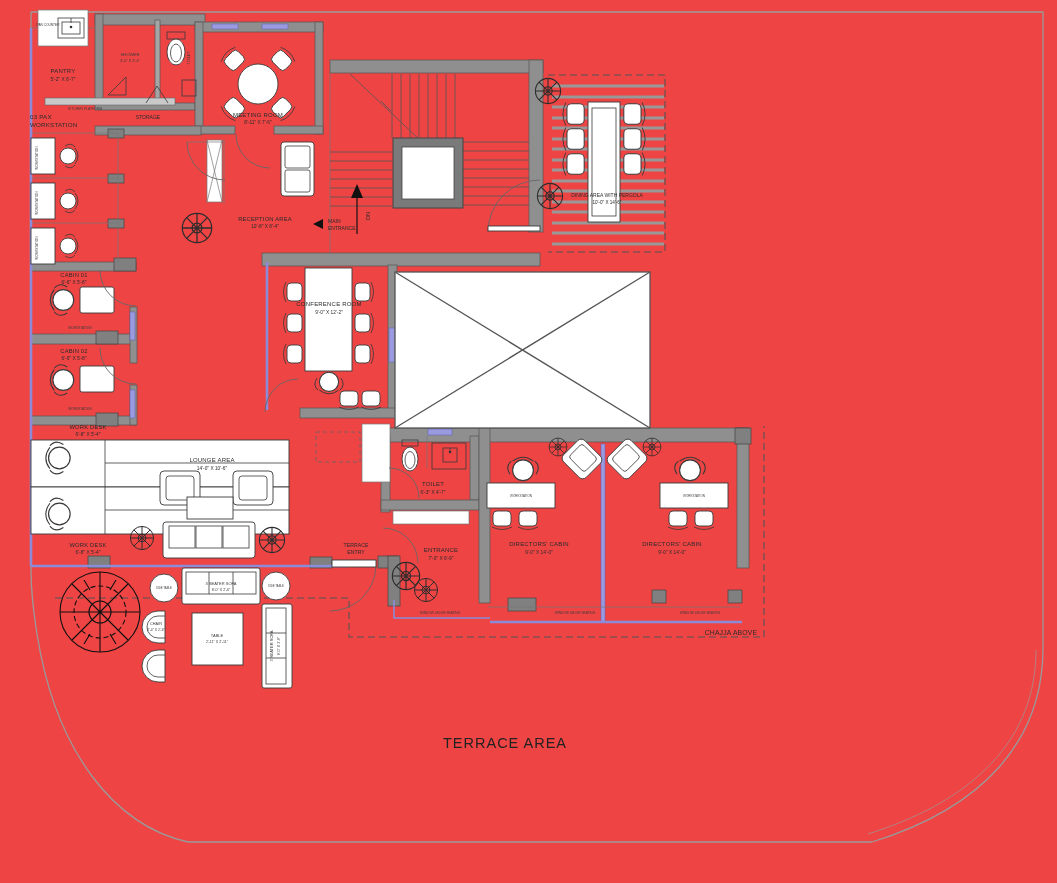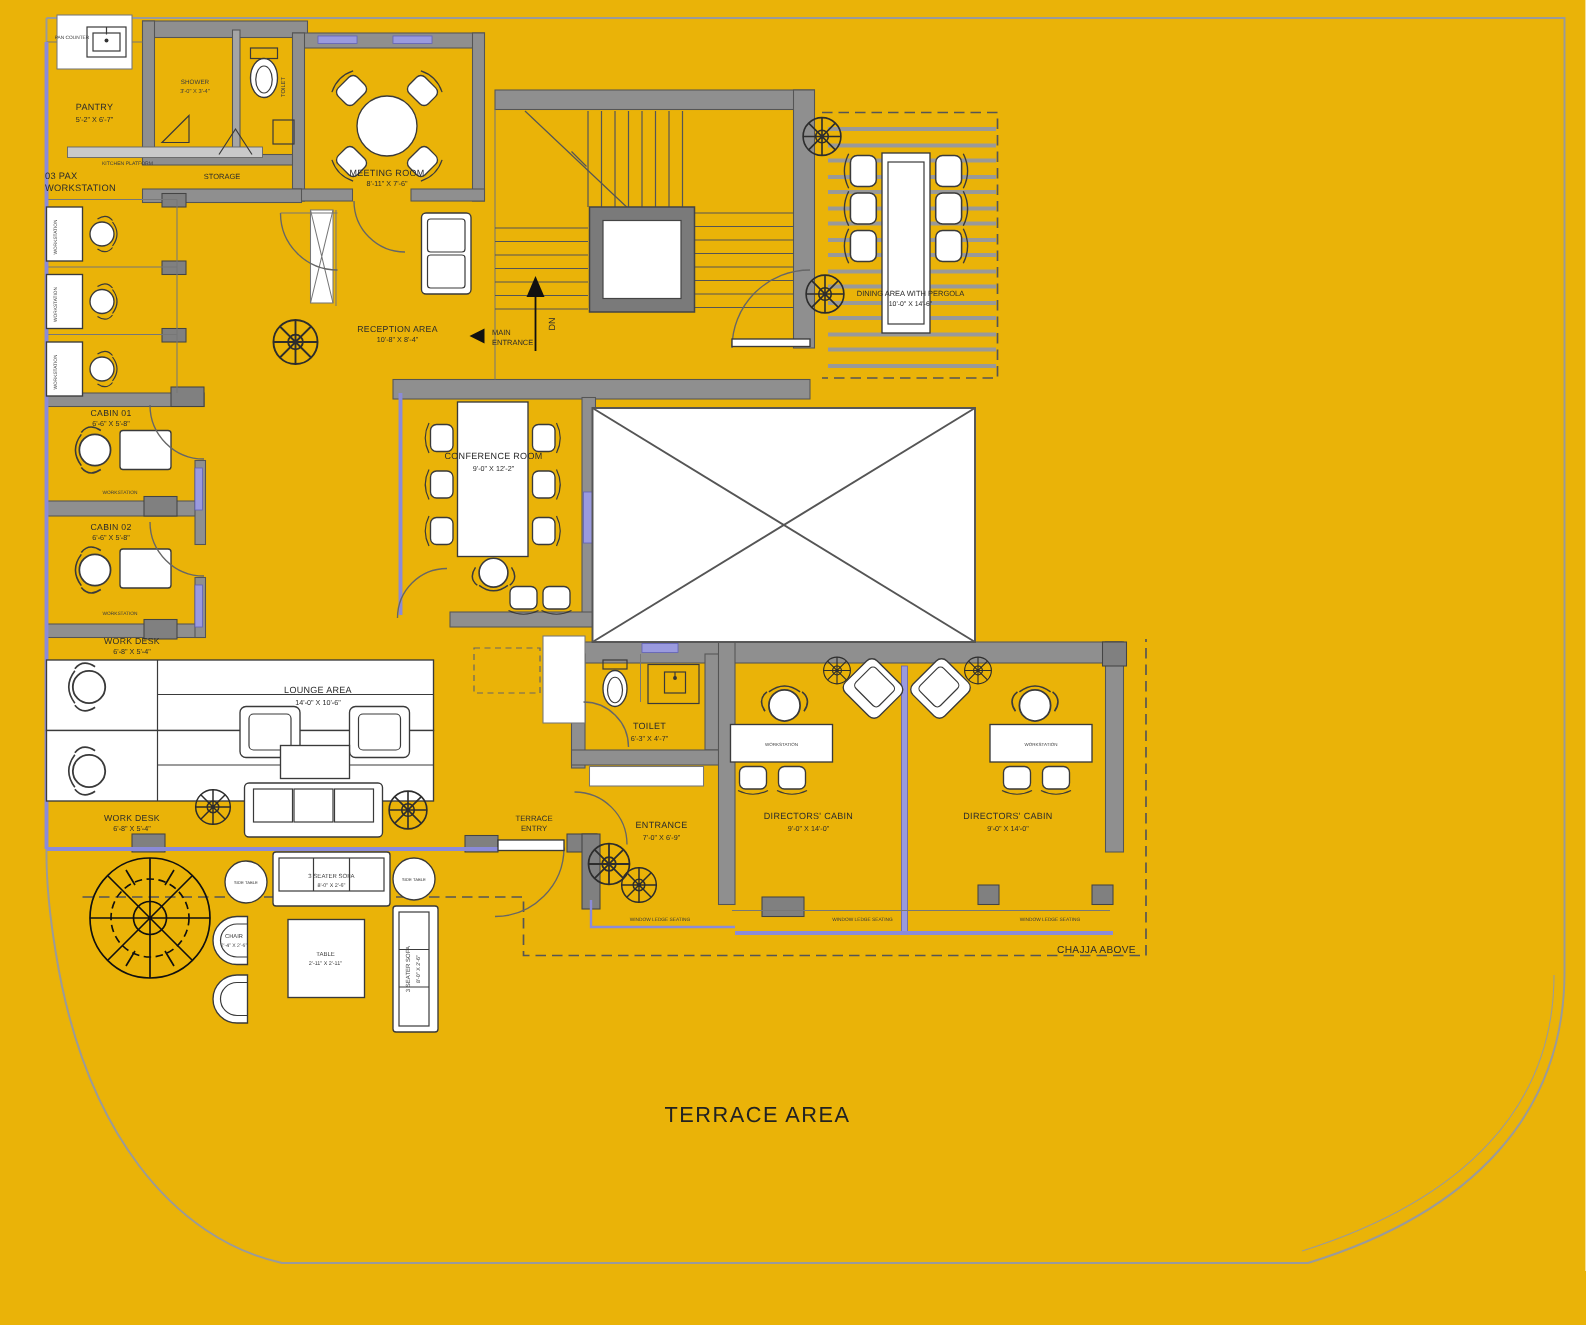--- a/index.html
+++ b/index.html
@@ -1,16 +1,16 @@
 <!DOCTYPE html>
 <html><head>
 <meta charset="utf-8">
 <style>
   html,body{margin:0;padding:0;background:#fff;}
-  .plan{position:relative;width:1057px;height:883px;background:#eab308;overflow:hidden;}
+  .plan{position:relative;width:1057px;height:883px;background:#ef4444;overflow:hidden;}
   svg{position:absolute;left:0;top:0;}
   svg text{font-family:"Liberation Sans",sans-serif;fill:#2c2c2c;}
   .lbl{font-size:6.6px;text-anchor:middle;letter-spacing:.2px;}
   .dims{font-size:5.4px;text-anchor:middle;}
   .small{font-size:5.2px;}
   .tiny{font-size:3.8px;text-anchor:middle;fill:#3c3c3c;}
   .big{font-size:14.5px;text-anchor:middle;letter-spacing:1px;fill:#222;}
   .wall{fill:#8f8f8f;stroke:#555;stroke-width:.7;}
   .pier{fill:#808080;stroke:#444;stroke-width:.7;}
   .thin2{fill:none;stroke:#777;stroke-width:.7;}

